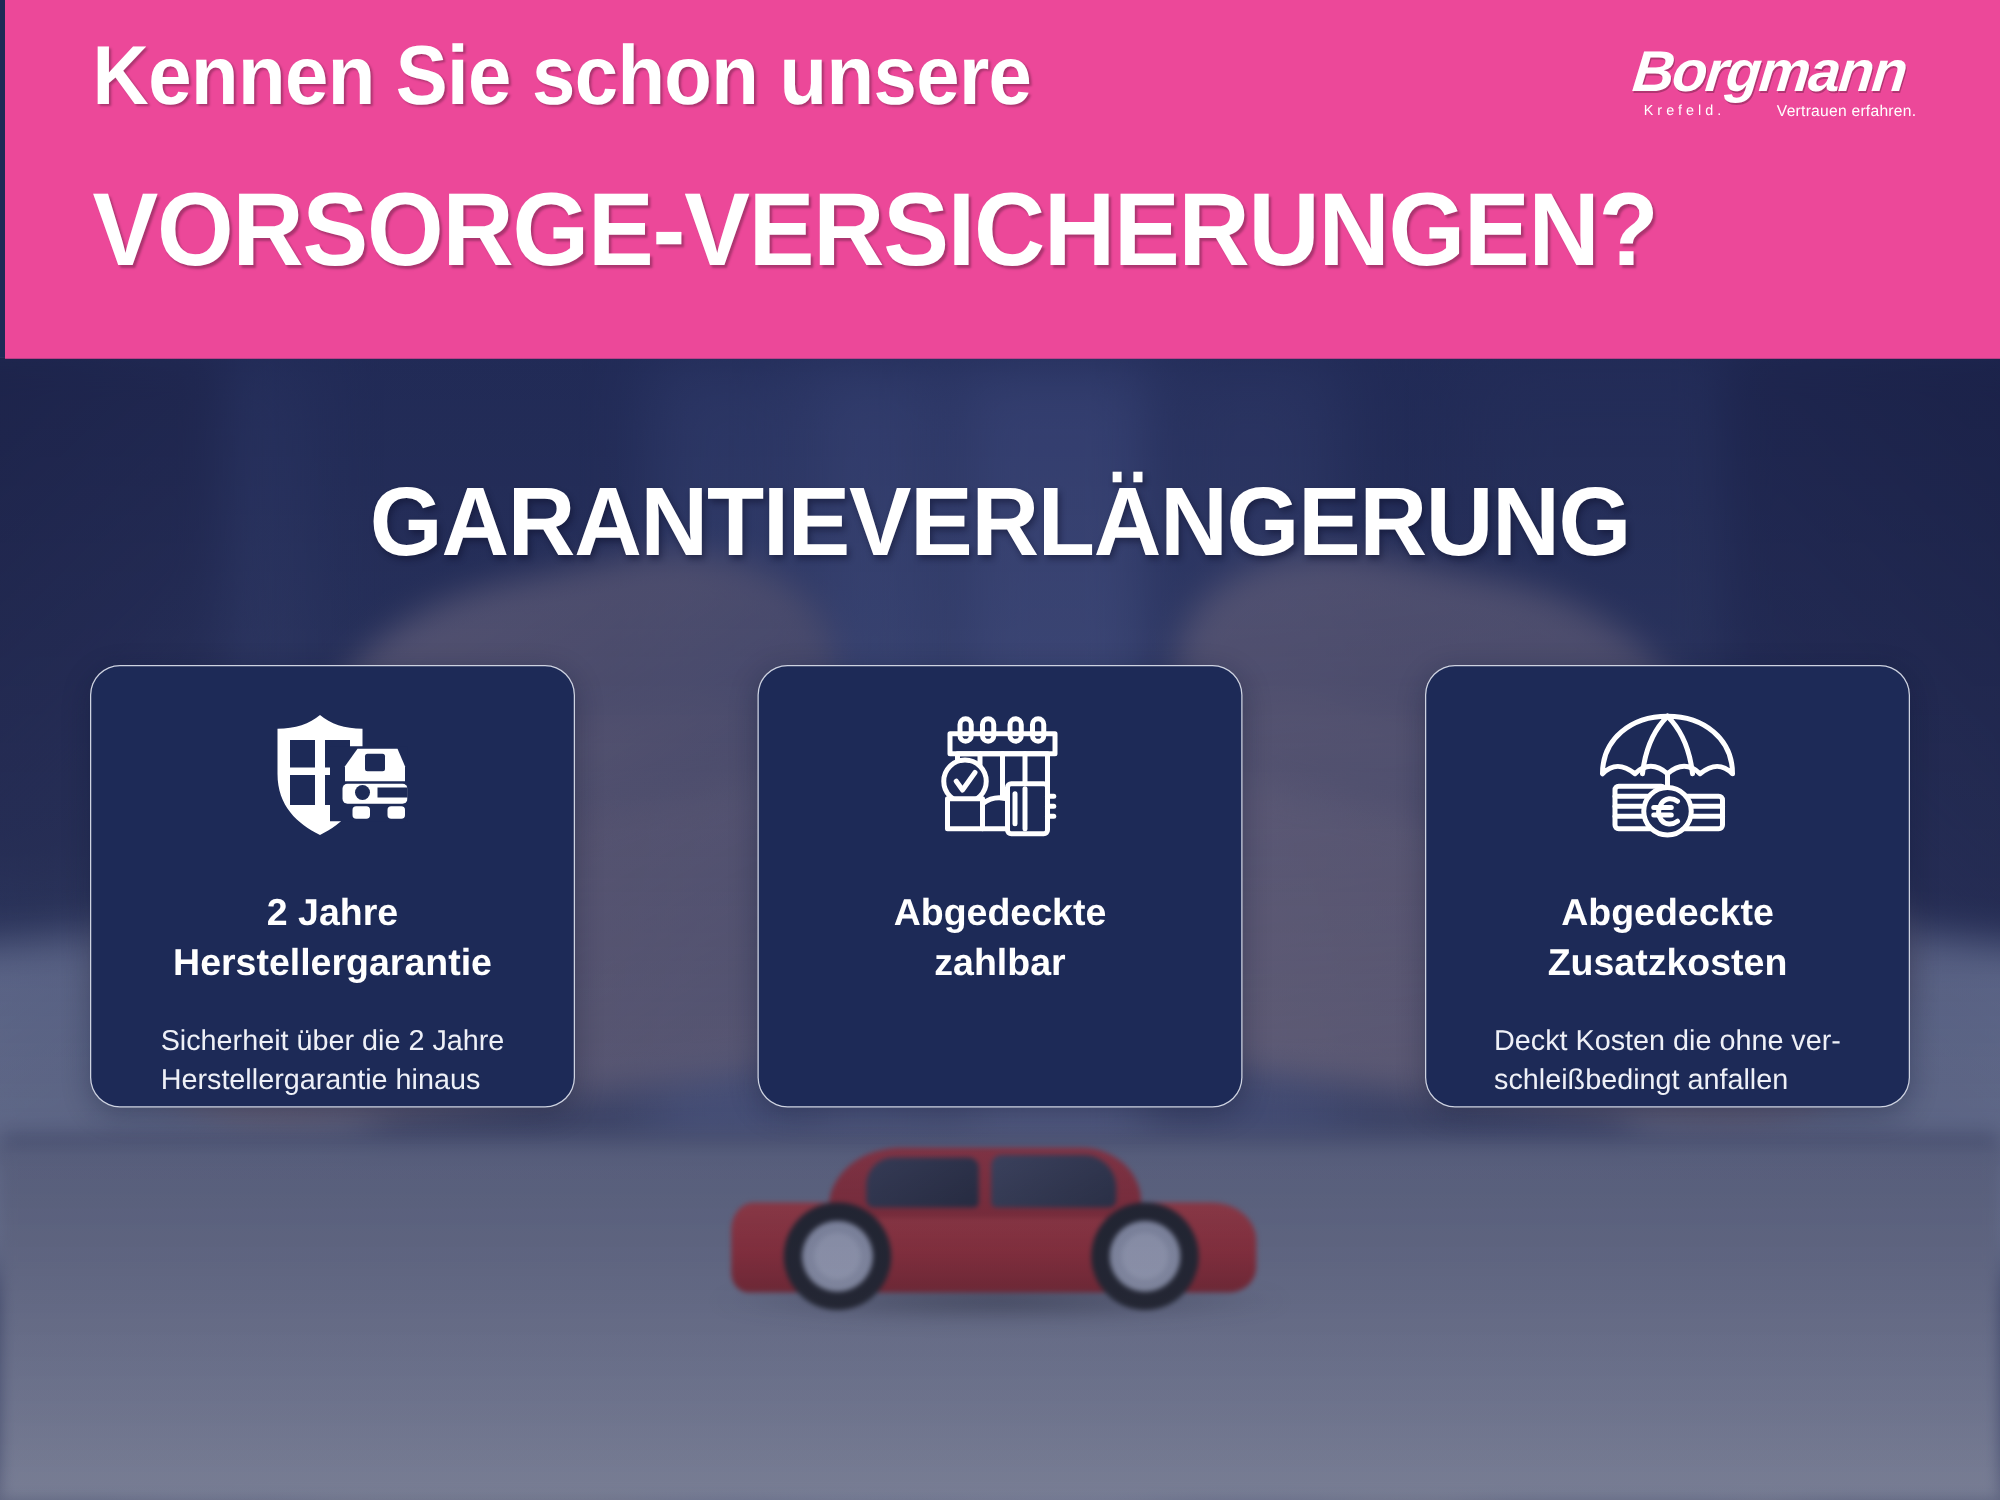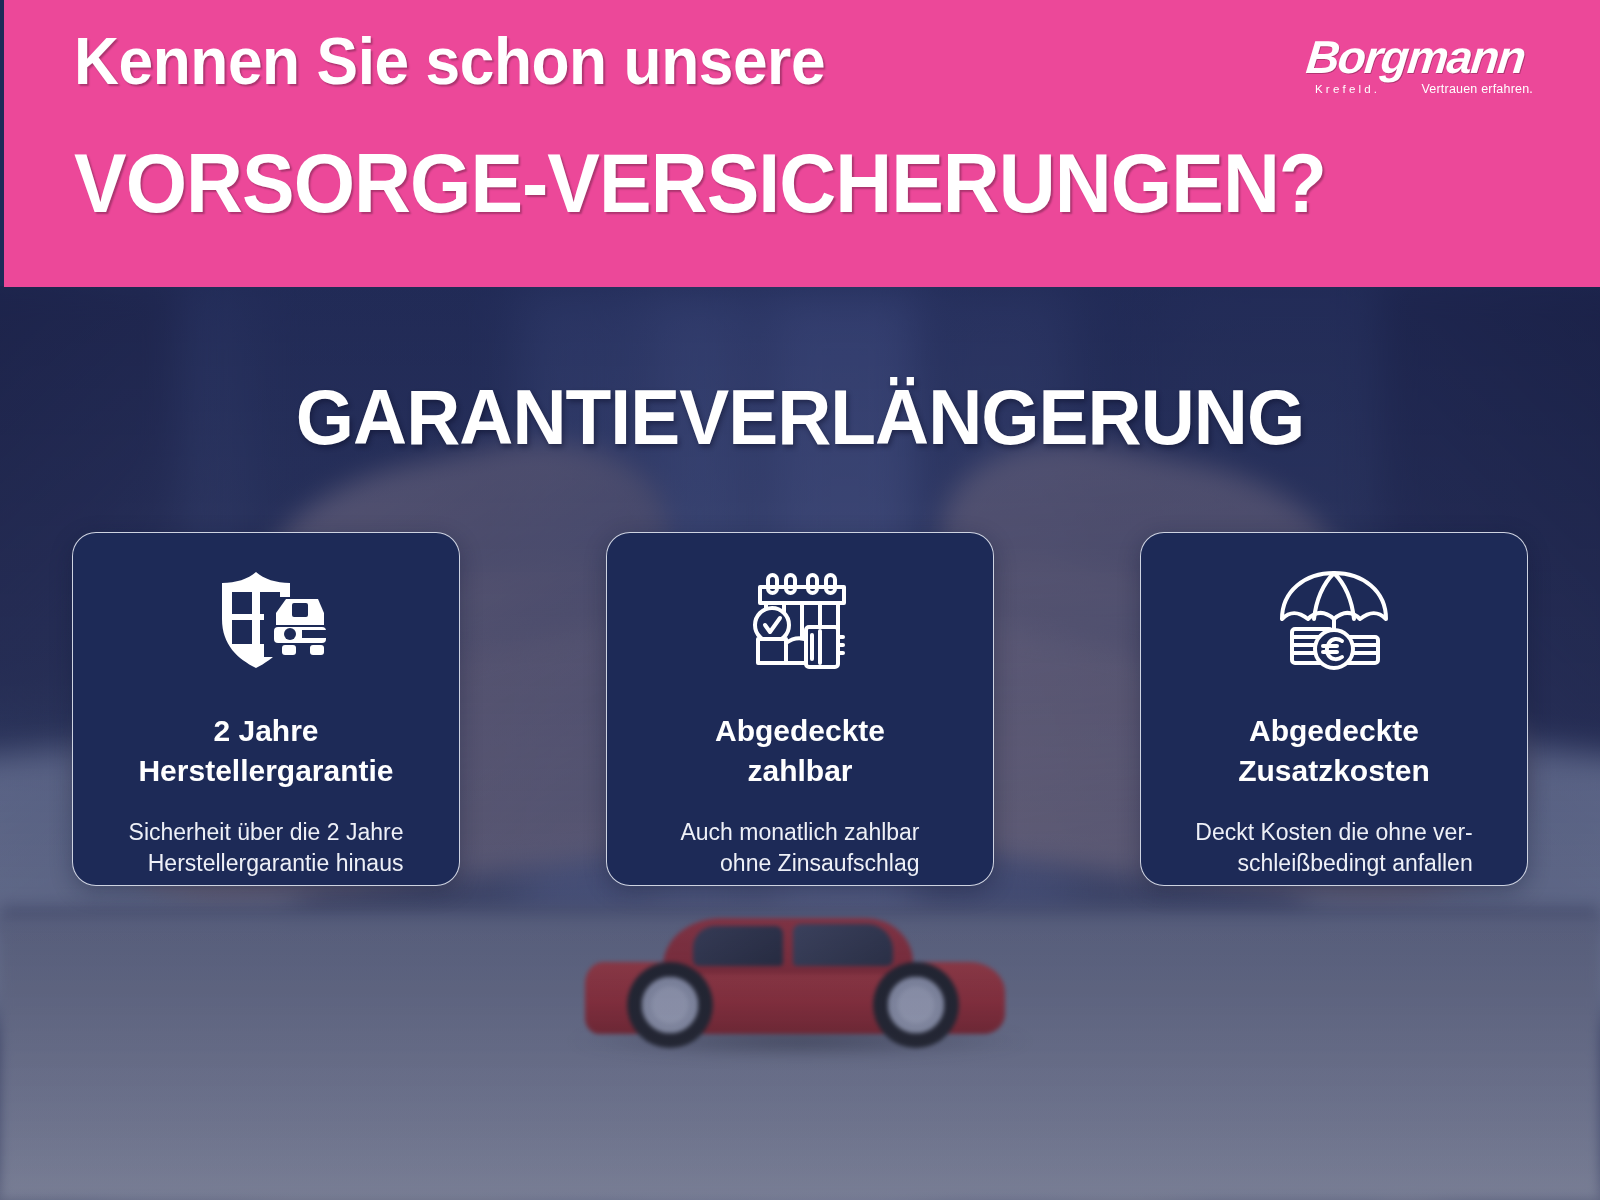--- a/index.html
+++ b/index.html
@@ -179,21 +179,21 @@
   .card-icon { width:120px; height:118px; display:flex; align-items:center; justify-content:center; }
   .card-icon svg { display:block; }
   .card-title {
     margin-top:16px;
     font-size:30px; font-weight:700; color:#ffffff;
     line-height:1.32; text-align:center;
   }
   .card-desc {
     margin-top:13px;
     font-size:23px; font-weight:400; color:#eef0f7;
-    line-height:1.34; text-align:right;
+    line-height:1.34; text-align:left;
   }
 </style>
 </head>
 <body>
 
 <div id="page">
 
   <div class="photo">
     <div class="band b1"></div>
     <div class="band b2"></div>
@@ -319,24 +319,20 @@
             <line x1="98" y1="70" x2="103" y2="70"></line>
             <line x1="98" y1="78" x2="103" y2="78"></line>
             <line x1="98" y1="86" x2="103" y2="86"></line>
           </g>
         </svg>
       </div>
       <div class="card-title">
         <span>Abgedeckte</span><br>
         <span>zahlbar</span>
       </div>
-      <div class="card-desc">
-        <span>Auch monatlich zahlbar</span><br>
-        <span>ohne Zinsaufschlag</span>
-      </div>
     </div>
 
     <div class="card">
       <div class="card-icon">
         <svg viewBox="0 0 120 110" width="120" height="110" aria-hidden="true">
           <g fill="none" stroke="#ffffff" stroke-width="4" stroke-linejoin="round" stroke-linecap="round">
 
             <path d="M8 52 C8 24 31 6 60 6 C89 6 112 24 112 52
                      C104 44 96 44 86 52 C78 44 69 44 60 52
                      C51 44 42 44 34 52 C24 44 16 44 8 52 Z"></path>

